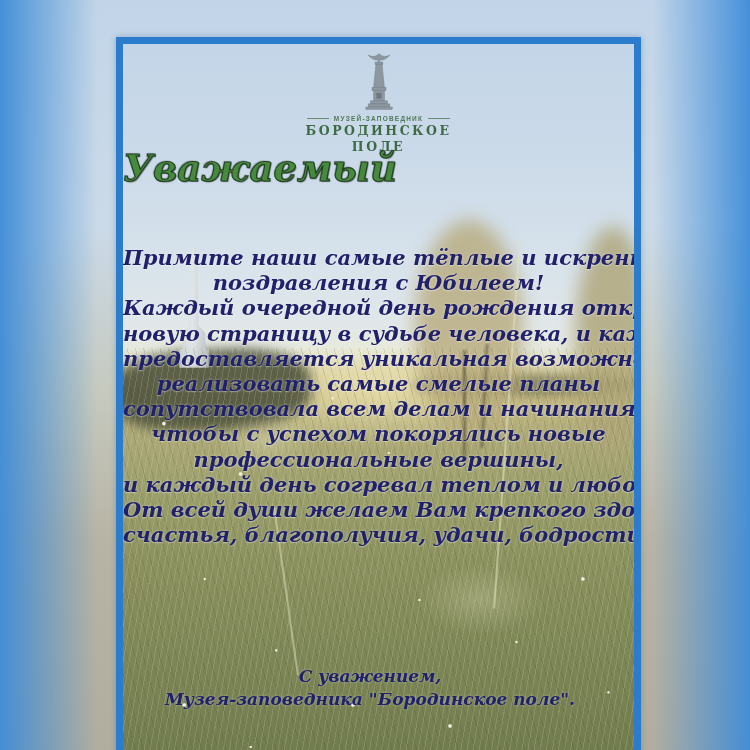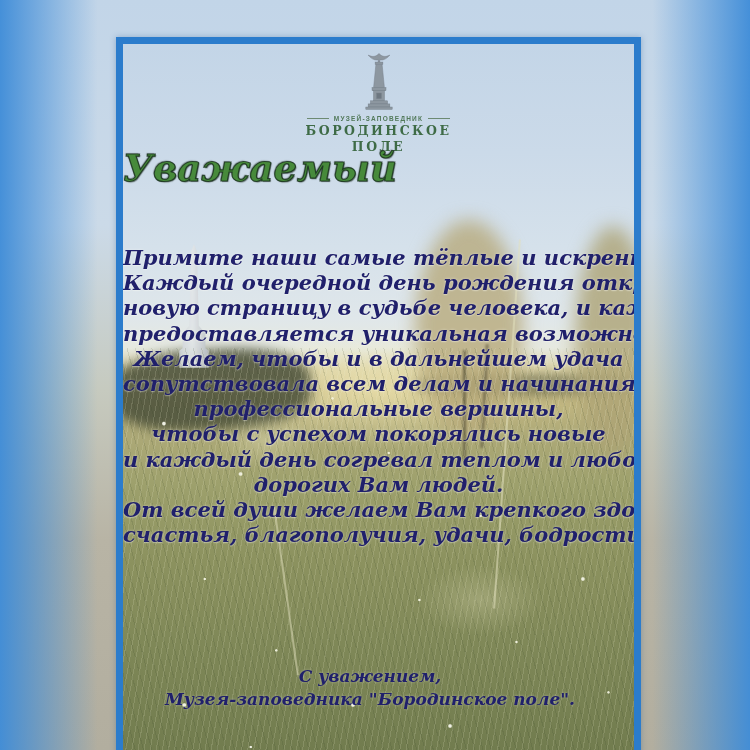--- a/index.html
+++ b/index.html
@@ -168,29 +168,29 @@
         <div class="logo-name">БОРОДИНСКОЕ</div>
         <div class="logo-name">ПОЛЕ</div>
       </div>
 
       <div class="greeting">
         <div>Уважаемый</div>
       </div>
 
       <div class="body-text">
         <div>Примите наши самые тёплые и искренние</div>
+        <div>поздравления с Юбилеем!</div>
         <div>Каждый очередной день рождения открывает</div>
         <div>новую страницу в судьбе человека, и каждому</div>
         <div>предоставляется уникальная возможность</div>
-        <div>Желаем, чтобы и в дальнейшем удача</div>
+        <div>реализовать самые смелые планы</div>
         <div>сопутствовала всем делам и начинаниям,</div>
+        <div>чтобы с успехом покорялись новые</div>
         <div>профессиональные вершины,</div>
-        <div>чтобы с успехом покорялись новые</div>
         <div>и каждый день согревал теплом и любовью</div>
-        <div>дорогих Вам людей.</div>
         <div>От всей души желаем Вам крепкого здоровья,</div>
         <div>счастья, благополучия, удачи, бодрости духа,</div>
       </div>
 
       <div class="signature">
         <div>С уважением,</div>
         <div>Музея-заповедника "Бородинское поле".</div>
       </div>
 
     </div>

